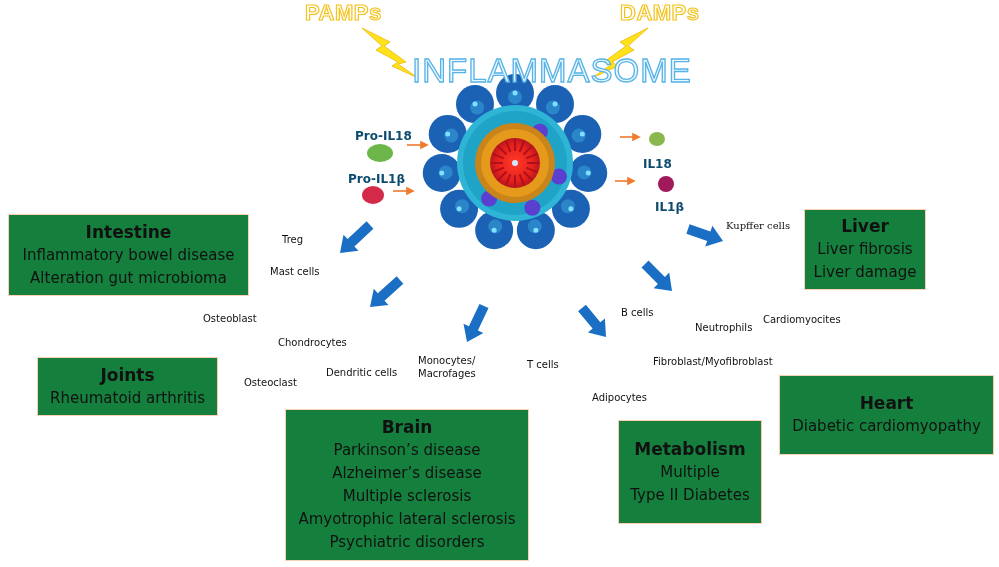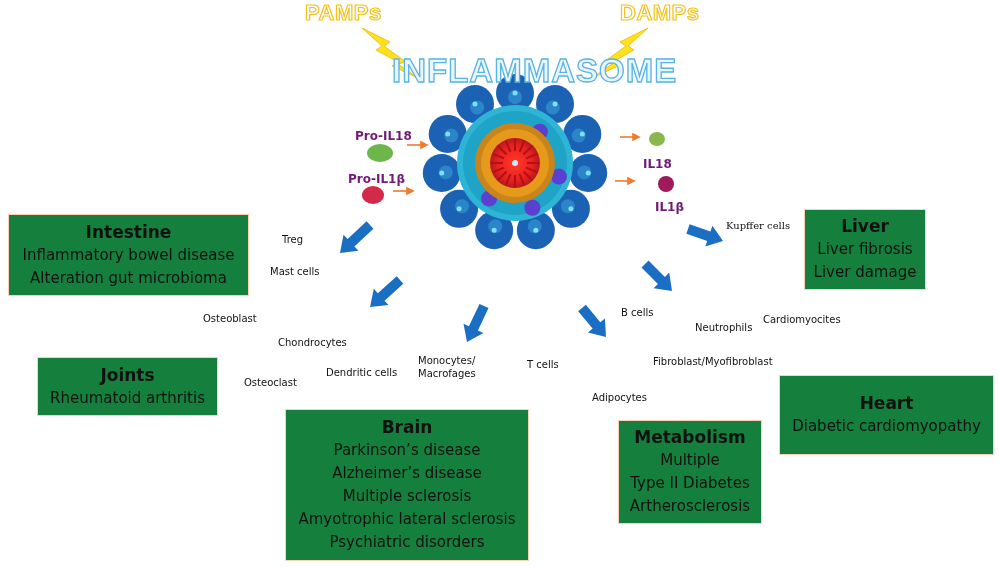--- a/index.html
+++ b/index.html
@@ -1,22 +1,22 @@
 <!DOCTYPE html>
 <html><head>
 <meta charset="utf-8">
 <style>
   html, body { margin:0; padding:0; background:#ffffff; }
   body { width:999px; height:567px; position:relative; overflow:hidden; font-family:"DejaVu Sans", sans-serif; color:#111; }
   .abs { position:absolute; }
   .trigger { font-family:"Liberation Sans", sans-serif; font-weight:bold; font-size:22px; color:#fff;
     -webkit-text-stroke:1.2px #f3c21c; letter-spacing:0.5px; }
-  .title { font-family:"Liberation Sans", sans-serif; font-weight:bold; font-size:33px; color:#eaf6fd;
-    -webkit-text-stroke:1.3px #58b3e6; letter-spacing:1px; }
-  .cyto { font-size:12px; font-weight:bold; color:#701a75; font-family:"DejaVu Sans", sans-serif; }
+  .title { font-family:"Liberation Sans", sans-serif; font-weight:normal; font-size:33px; color:#eaf6fd;
+    -webkit-text-stroke:1.3px #58b3e6; letter-spacing:1px;margin-left:20px; }
+  .cyto { font-size:12px; font-weight:bold; color:#0c4a6e; font-family:"DejaVu Sans", sans-serif; }
   .cell { font-size:10px; color:#111; line-height:13px; }
   .cell.serif { font-family:"DejaVu Serif", serif; font-size:10px; }
   .box { position:absolute; background:#15803d; text-align:center; font-family:"DejaVu Sans", sans-serif; color:#111;
     display:flex; flex-direction:column; justify-content:center; border:1px solid #fbd0b5; }
   .box .h { font-weight:bold; font-size:17px; line-height:23px; }
   .box .l { font-size:15px; line-height:23px; }
   svg { position:absolute; left:0; top:0; }
 </style>
 </head>
 <body>
@@ -163,21 +163,20 @@
   <div class="l">Alzheimer’s disease</div>
   <div class="l">Multiple sclerosis</div>
   <div class="l">Amyotrophic lateral sclerosis</div>
   <div class="l">Psychiatric disorders</div>
 </div>
 
 <div class="box" style="left:618px;top:420px;width:142px;height:102px;">
   <div class="h">Metabolism</div>
   <div class="l">Multiple</div>
   <div class="l">Type II Diabetes</div>
-  <div class="l">Artherosclerosis</div>
 </div>
 
 <div class="box" style="left:779px;top:375px;width:213px;height:78px;">
   <div class="h">Heart</div>
   <div class="l">Diabetic cardiomyopathy</div>
 </div>
 
 <div class="box" style="left:804px;top:209px;width:120px;height:79px;">
   <div class="h">Liver</div>
   <div class="l">Liver fibrosis</div>

